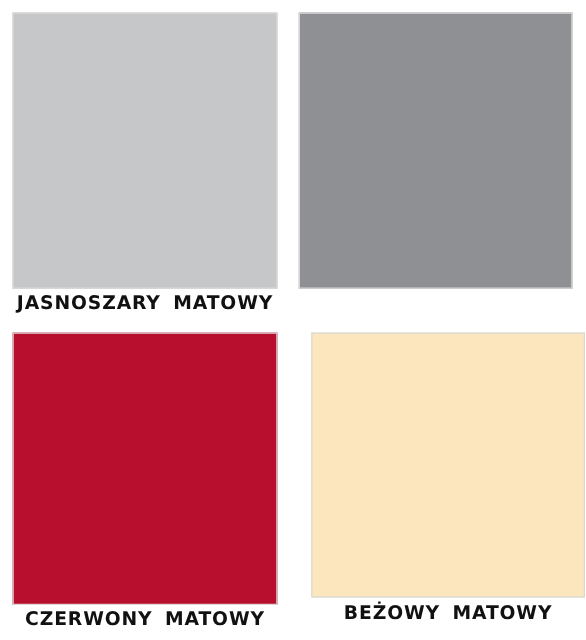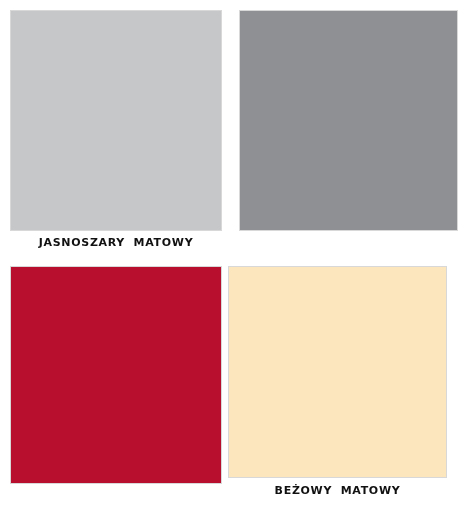--- a/index.html
+++ b/index.html
@@ -34,61 +34,62 @@
     border: 1px solid #d8d8d8;
   }
 
   .swatch-label {
     position: absolute;
     left: 0;
     width: 100%;
     text-align: center;
     font-family: "DejaVu Sans", sans-serif;
     font-weight: bold;
-    font-size: 11px;
+    font-size: 15px;
     letter-spacing: 0.7px;
     word-spacing: 4px;
     color: #111111;
     white-space: nowrap;
     line-height: 13px;
   }
 
   
   #cell-0 { left: 10px;  top: 10px;  width: 212px; height: 240px; }
   #cell-0 .swatch-chip  { width: 212px; height: 221px; }
   #cell-0 .swatch-label { top: 226px; }
 
   #cell-1 { left: 239px; top: 10px;  width: 219px; height: 240px; }
   #cell-1 .swatch-chip  { width: 219px; height: 221px; }
   #cell-1 .swatch-label { top: 226px; }
 
   #cell-2 { left: 10px;  top: 266px; width: 212px; height: 240px; }
   #cell-2 .swatch-chip  { width: 212px; height: 218px; }
   #cell-2 .swatch-label { top: 223px; }
 
-  #cell-3 { left: 228px; top: 266px; width: 219px; height: 240px; }
+  #cell-3 { left: 249px; top: 266px; width: 219px; height: 240px; }
   #cell-3 .swatch-chip  { width: 219px; height: 212px; }
   #cell-3 .swatch-label { top: 218px; }
 </style>
 </head>
 <body style="background: rgb(255, 255, 255);">
 
 <div class="palette">
 
   <div class="swatch-cell" id="cell-0">
     <div class="swatch-chip" style="background: rgb(198, 199, 201); border-color: rgb(216, 216, 216);"></div>
     <div class="swatch-label" style="color: rgb(17, 17, 17);">JASNOSZARY MATOWY</div>
   </div>
 
   <div class="swatch-cell" id="cell-1">
     <div class="swatch-chip" style="background: rgb(142, 144, 148); border-color: rgb(216, 216, 216);"></div>
   </div>
 
   <div class="swatch-cell" id="cell-2">
     <div class="swatch-chip" style="background: rgb(184, 15, 46); border-color: rgb(216, 216, 216);"></div>
+    <div class="swatch-label" style="color: rgb(17, 17, 17);">CZERWONY  MATOWY</div>
   </div>
 
   <div class="swatch-cell" id="cell-3">
     <div class="swatch-chip" style="background: rgb(252, 230, 190); border-color: rgb(216, 216, 216);"></div>
     <div class="swatch-label" style="color: rgb(17, 17, 17);">BEŻOWY  MATOWY</div>
   </div>
 
 </div>
 
 </body></html>

